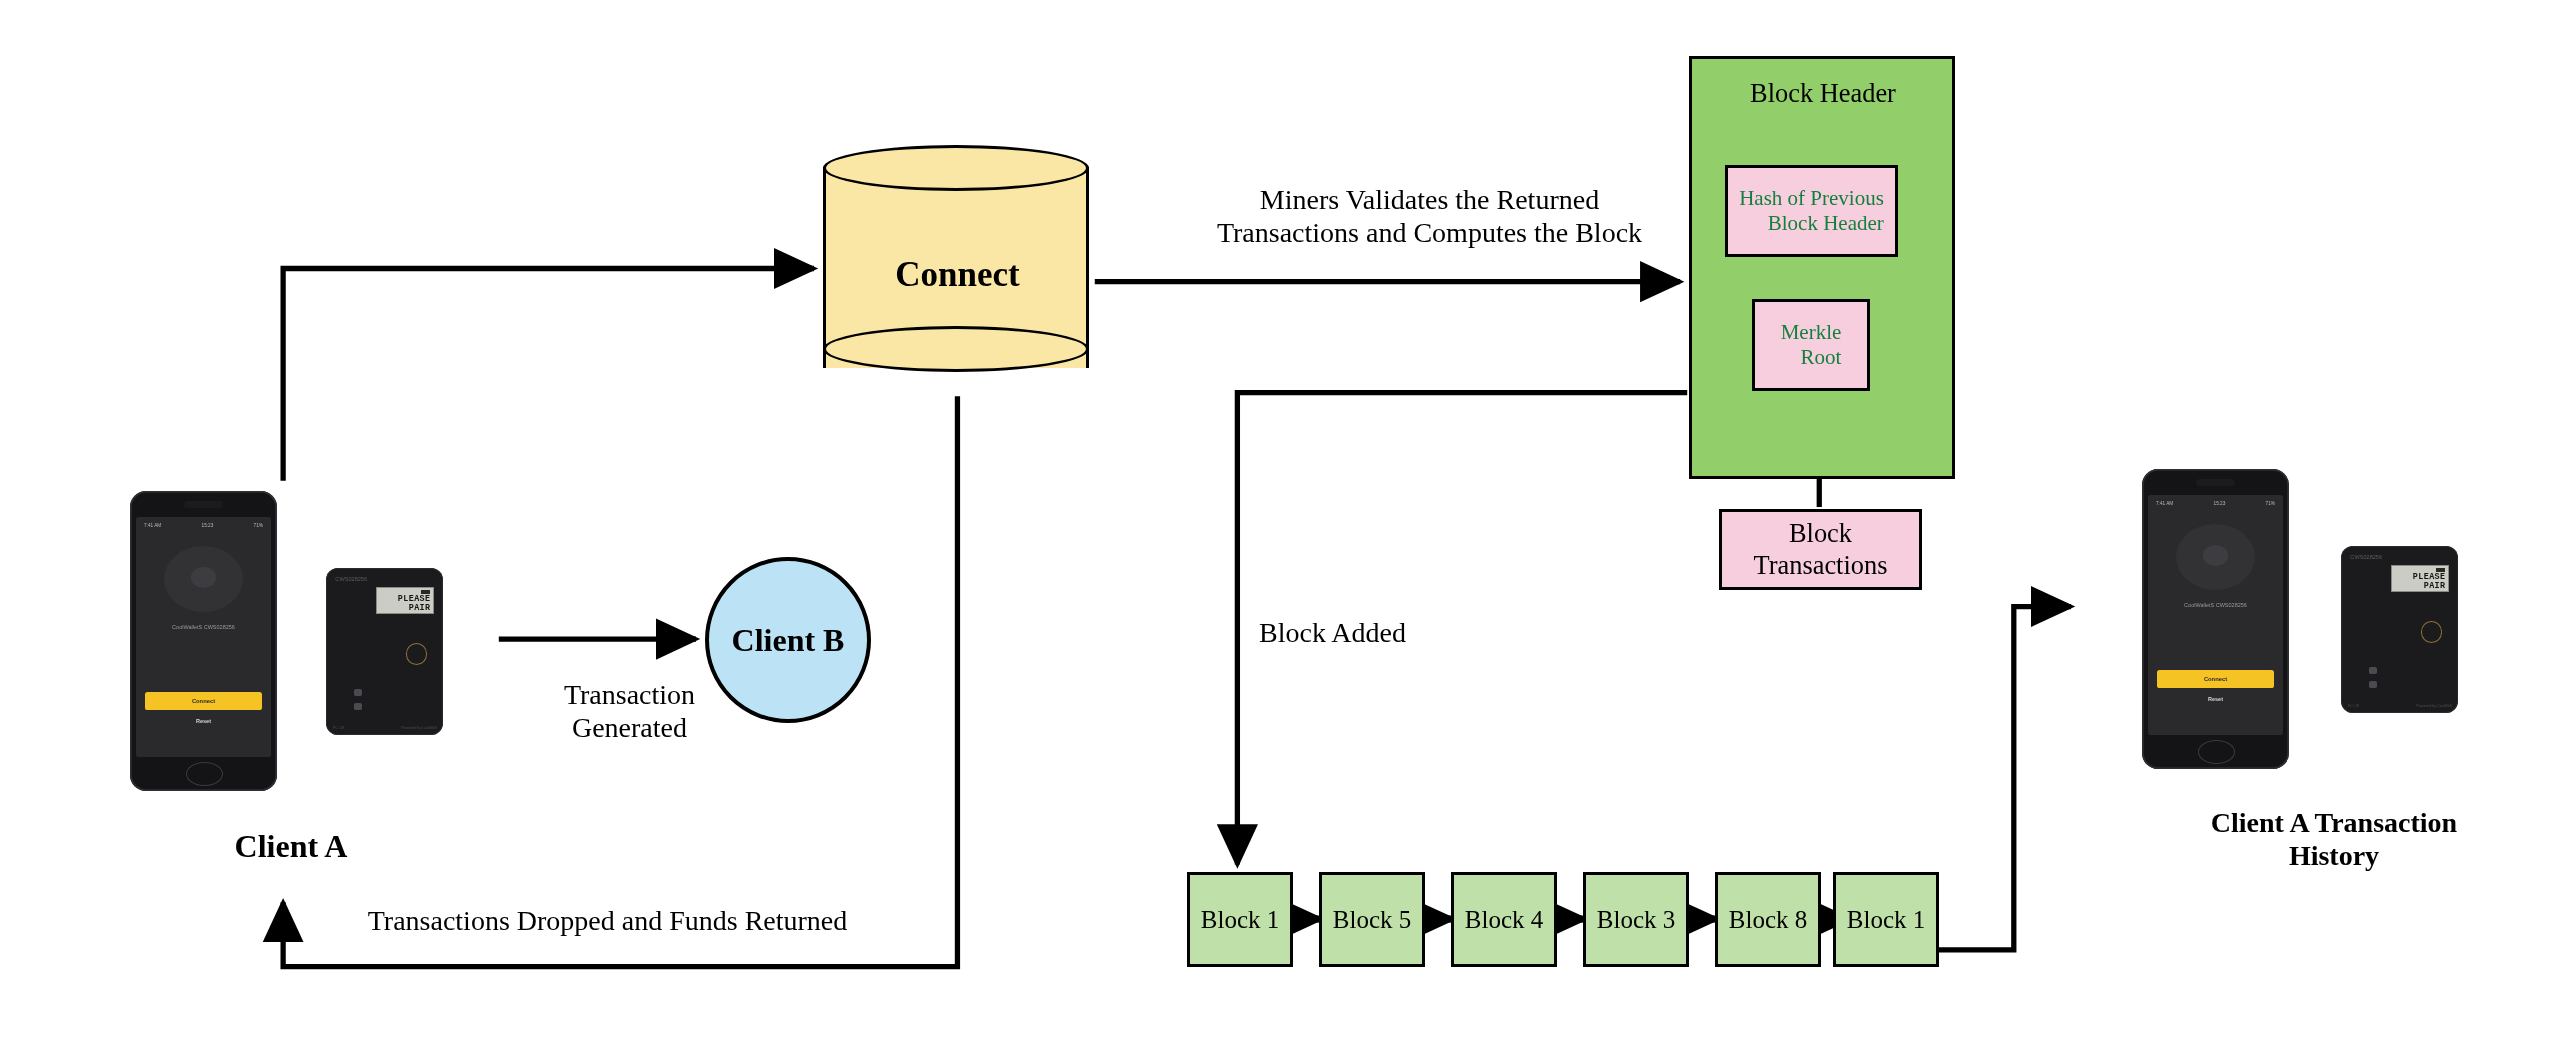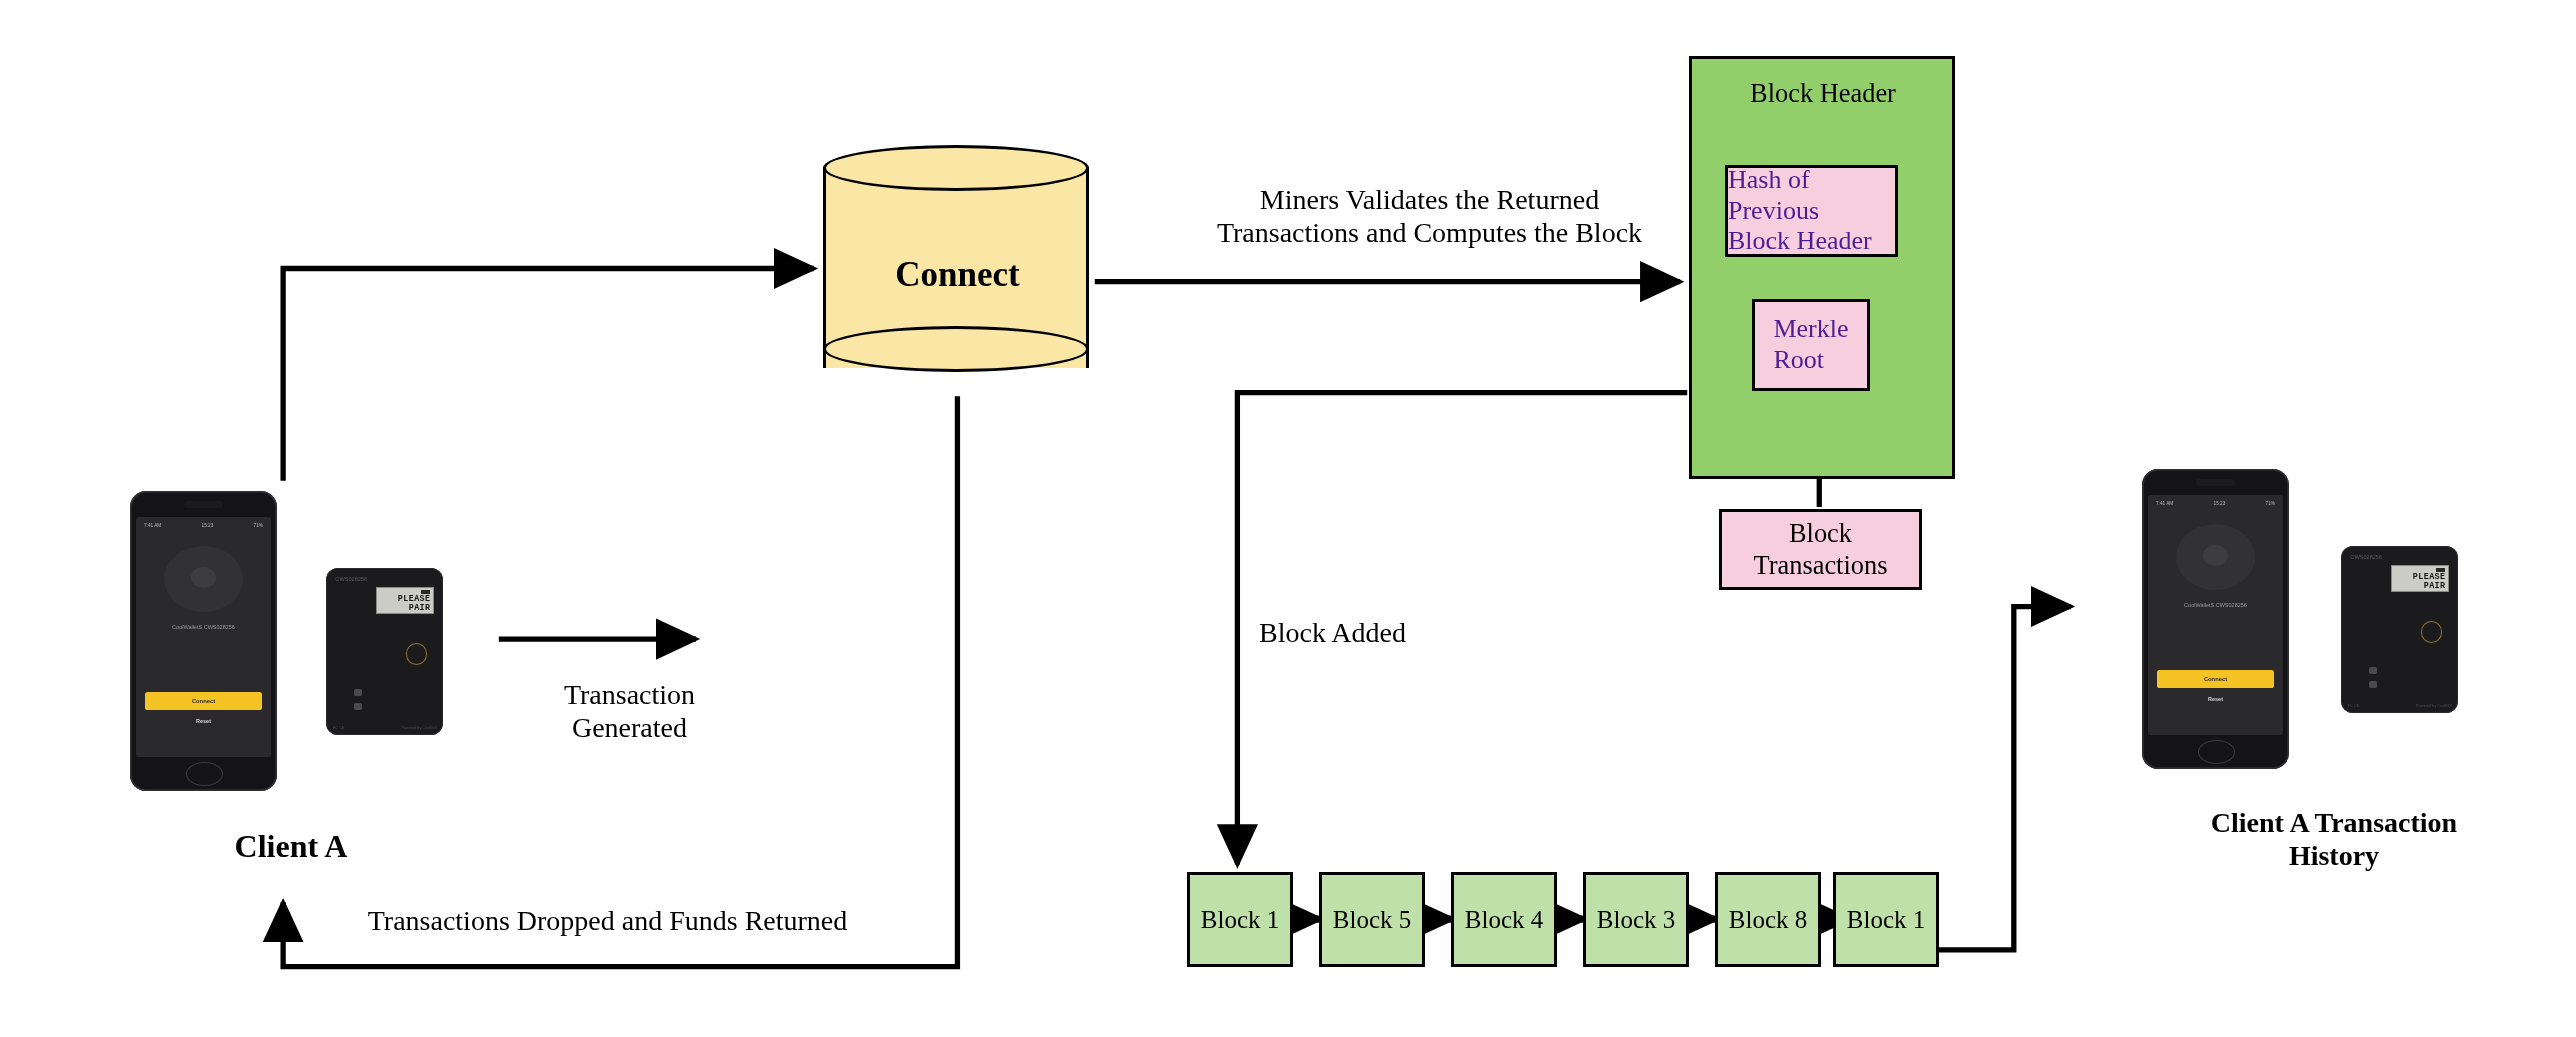--- a/index.html
+++ b/index.html
@@ -92,26 +92,26 @@
     width: 262px;
     text-align: center;
     font-size: 26.4px;
     color: #000;
   }
   .pink-box {
     position: absolute;
     background: #f7cede;
     border: 3.5px solid #000;
     box-sizing: border-box;
-    color: #4c1d95;
+    color: #15803d;
     display: flex;
     align-items: center;
     justify-content: center;
-    text-align: left;
-    font-size: 26px;
+    text-align: right;
+    font-size: 21px;
     line-height: 1.18;
     white-space: pre-line;
   }
   #hash-prev-box { left: 33px;  top: 106px; width: 173px; height: 92px; }
   #merkle-root-box { left: 60px; top: 240px; width: 118px; height: 92px; }
   #block-tx-box {
     position: absolute;
     left: 1719px; top: 509px;
     width: 203px; height: 81px;
     background: #f7cede;
@@ -329,20 +329,21 @@
     <div class="bh-title">Block Header</div>
     <div class="pink-box" id="hash-prev-box">Hash of Previous
 Block Header</div>
     <div class="pink-box" id="merkle-root-box">Merkle
 Root</div>
   </div>
 
   <div id="block-tx-box">Block
 Transactions</div>
 
+  <div id="client-b">Client B</div>
 
   <div id="chain">
     <div class="chain-block" style="left:0px">Block 1</div>
     <div class="chain-block" style="left:132px">Block 5</div>
     <div class="chain-block" style="left:264px">Block 4</div>
     <div class="chain-block" style="left:396px">Block 3</div>
     <div class="chain-block" style="left:528px">Block 8</div>
     <div class="chain-block" style="left:646px">Block 1</div>
   </div>
 

